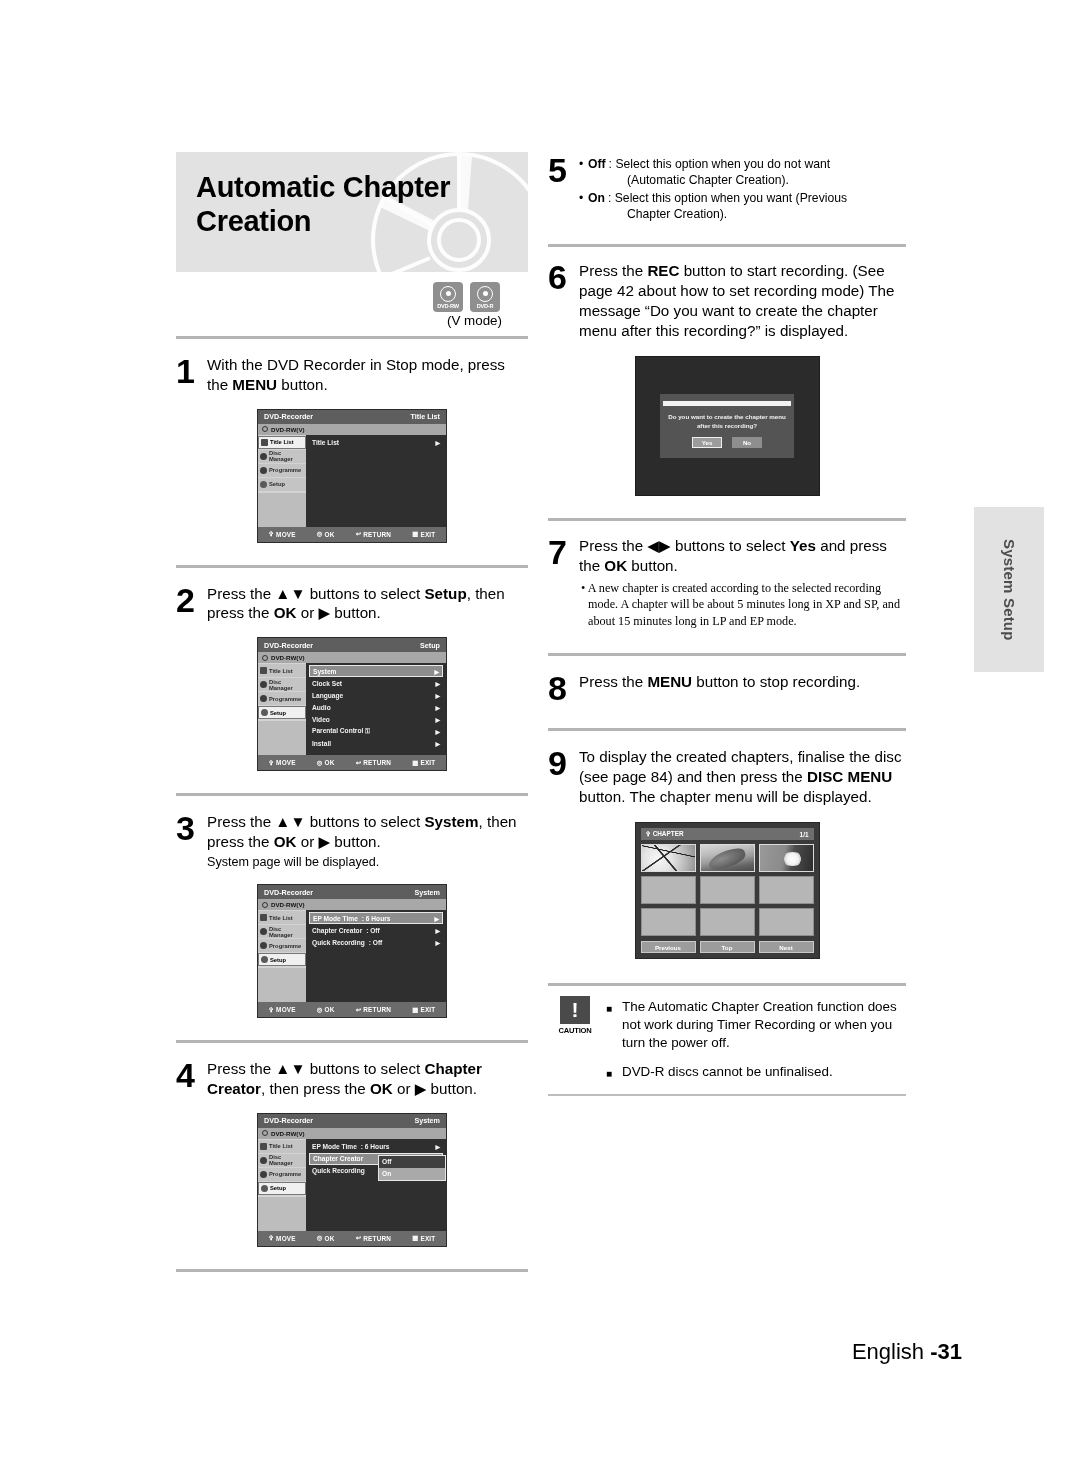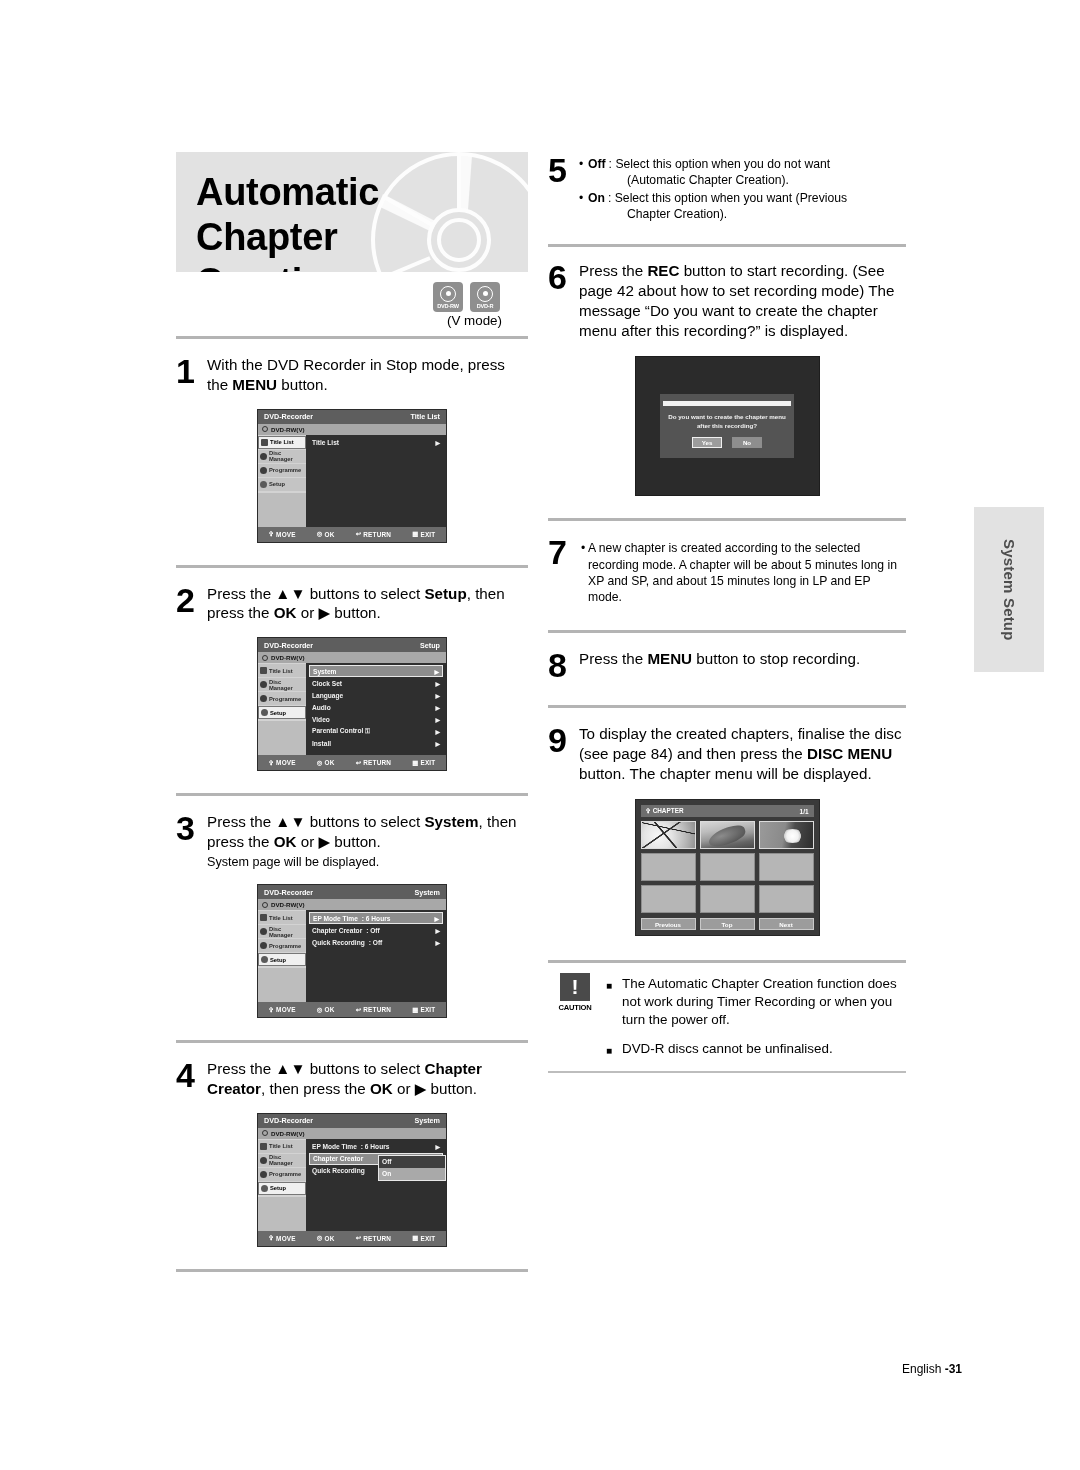--- a/index.html
+++ b/index.html
@@ -21,21 +21,21 @@
   
   .title-banner {
     position: relative;
     width: 352px; height: 120px;
     background: #e2e2e2;
     overflow: hidden;
   }
   .title-banner h1 {
     position: relative;
     z-index: 2;
-    font-size: 38px;
+    font-size: 29px;
     font-weight: bold;
     line-height: 1.18;
     letter-spacing: -0.3px;
     padding: 18px 0 0 20px;
     color: #000;
   }
   .disc-art {
     position: absolute;
     right: -36px; top: -30px;
     width: 210px; height: 210px;
@@ -381,22 +381,22 @@
     writing-mode: vertical-rl;
     font-size: 15px;
     font-weight: bold;
     color: #4d4d4d;
     letter-spacing: 0.2px;
   }
 
   
   .footer {
     position: absolute;
-    right: 118px; bottom: 94px;
-    font-size: 12px;
+    right: 118px; bottom: 105px;
+    font-size: 22px;
   }
   .footer b { font-weight: bold; }
 </style>
 </head>
 <body>
 
 <div class="page">
 
   <div class="col-left">
 
@@ -763,21 +763,22 @@
           <div class="dialog-btn">No</div>
         </div>
       </div>
     </div>
 
     <div class="rule" style="margin-top:22px;"></div>
 
     <div class="step" style="margin-top:15px;">
       <div class="step-num">7</div>
       <div class="step-body">
-        <div class="note-para" style="padding-left:9px;">• A new chapter is created according to the selected recording mode. A chapter will be about 5 minutes long in XP and SP, and about 15 minutes long in LP and EP mode.</div>
+        <div class="step-text"><span>Press the ◀▶ buttons to select </span><b>Yes</b><span> and press the </span><b>OK</b><span> button.</span></div>
+        <div class="note-para" style="padding-left:9px;font-family:Liberation Serif, serif;">• A new chapter is created according to the selected recording mode. A chapter will be about 5 minutes long in XP and SP, and about 15 minutes long in LP and EP mode.</div>
       </div>
     </div>
 
     <div class="rule" style="margin-top:24px;"></div>
 
     <div class="step" style="margin-top:16px;">
       <div class="step-num">8</div>
       <div class="step-body">
         <div class="step-text"><span>Press the </span><b>MENU</b><span> button to stop recording.</span></div>
       </div>

